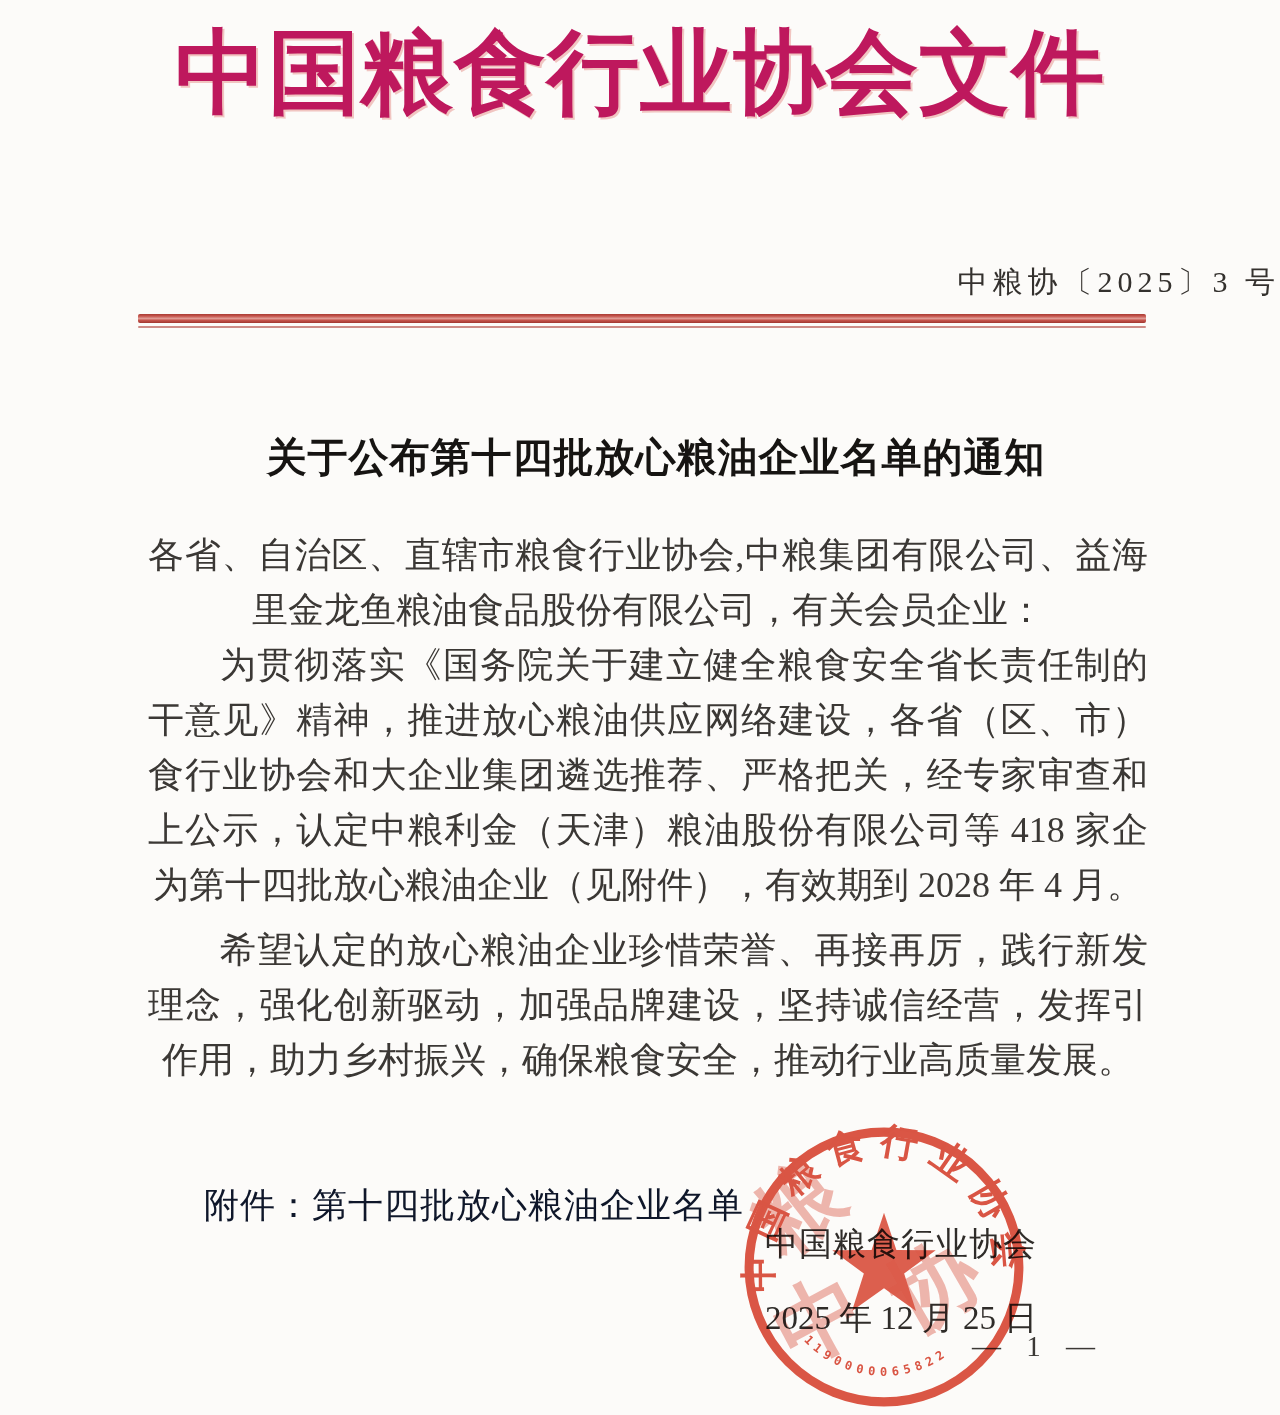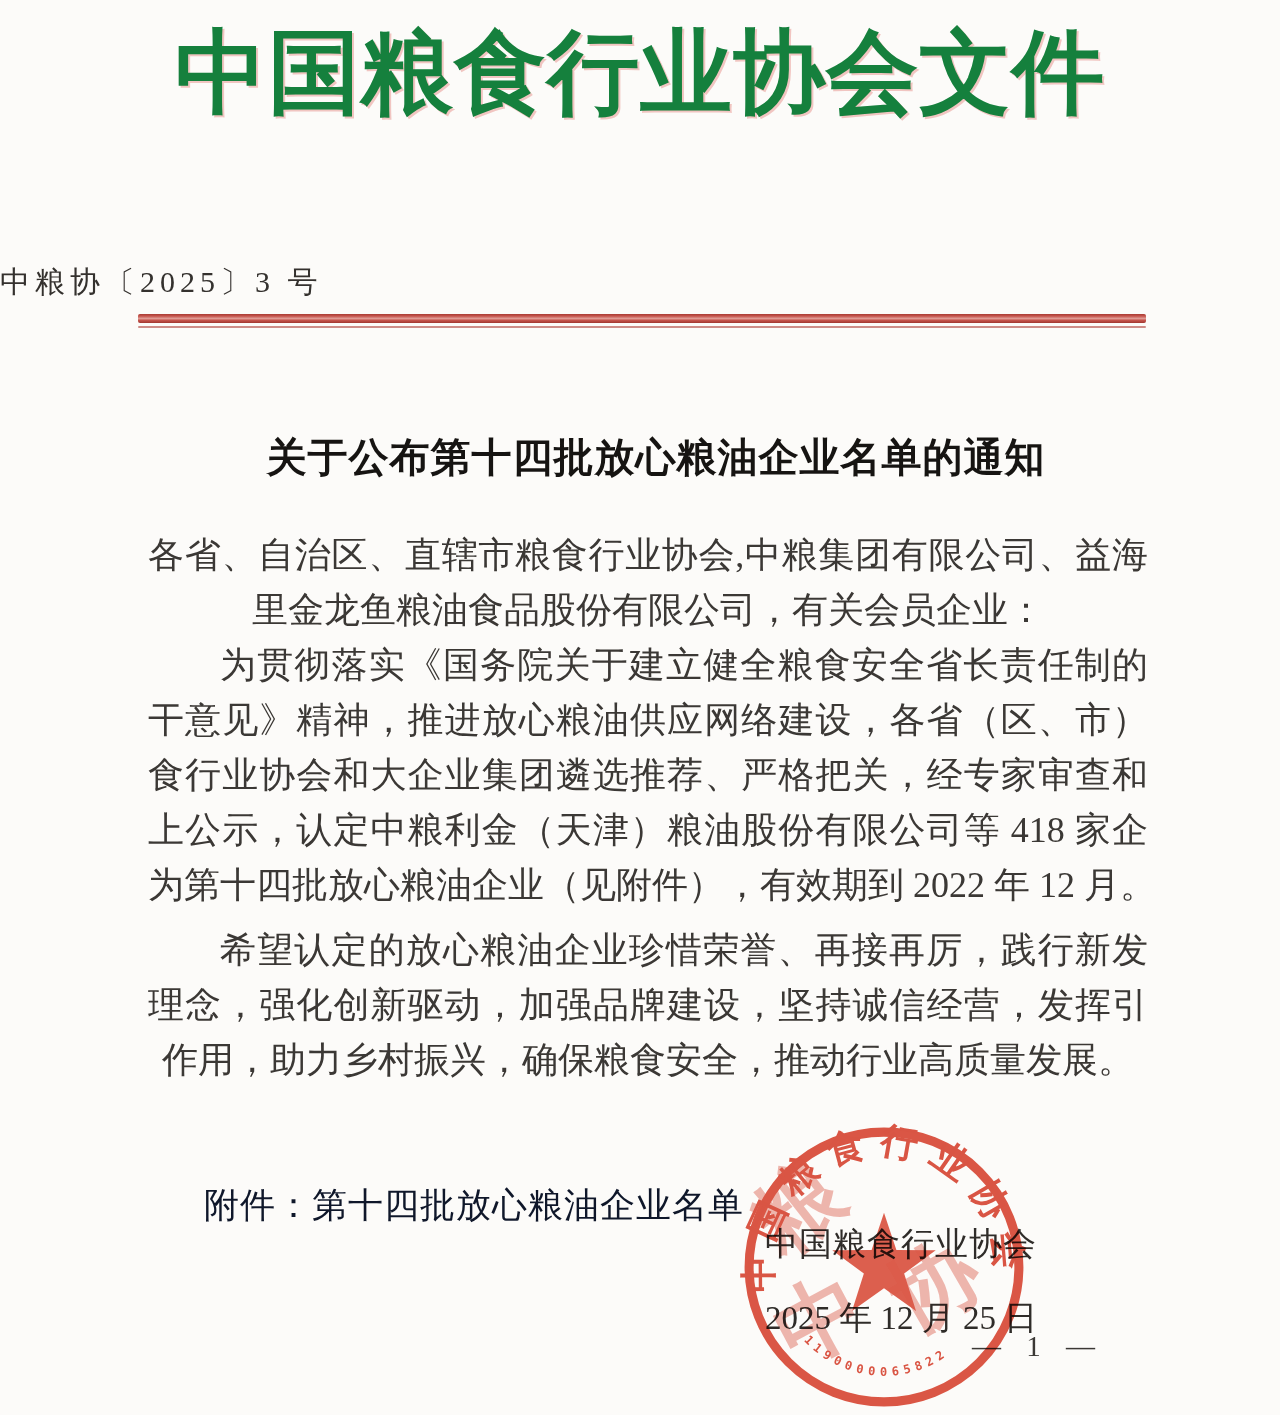--- a/index.html
+++ b/index.html
@@ -10,27 +10,27 @@
     background:#fcfbf9;
     overflow:hidden;
     font-family:"Liberation Serif","DejaVu Serif",serif;
     color:#3a3734;
   }
   
   .masthead {
     position:absolute; top:16px; left:0; width:100%;
     text-align:center;
     font-size:92px; font-weight:bold; line-height:1.25;
-    color:#15803d;
+    color:#be185d;
     letter-spacing:1px;
     text-shadow:2px 2px 0 rgba(221,97,88,0.35);
   }
   .doc-number {
     position:absolute; top:262px; left:0; width:100%;
-    text-align:left;
+    text-align:right;
     font-size:30px; letter-spacing:5px; color:#34312e;
   }
   
   .rule { position:absolute; top:314px; left:138px; width:1008px; }
   .rule-thick {
     height:9px;
     background:linear-gradient(180deg,#a83c34 0%, #c4524a 22%, #e09b94 50%, #c4524a 72%, #a0362f 100%);
     border-radius:2px;
   }
   .rule-thin { height:2px; margin-top:3px; background:#cf8d88; border-radius:2px; }
@@ -103,21 +103,21 @@
 
   <h1 class="notice-title">关于公布第十四批放心粮油企业名单的通知</h1>
 
   <div class="body-text">
     <div class="bl jl">各省、自治区、直辖市粮食行业协会,中粮集团有限公司、益海嘉</div>
     <div class="bl ll">里金龙鱼粮油食品股份有限公司，有关会员企业：</div>
     <div class="bl jl ind">为贯彻落实《国务院关于建立健全粮食安全省长责任制的若</div>
     <div class="bl jl">干意见》精神，推进放心粮油供应网络建设，各省（区、市）粮</div>
     <div class="bl jl">食行业协会和大企业集团遴选推荐、严格把关，经专家审查和网</div>
     <div class="bl jl">上公示，认定中粮利金（天津）粮油股份有限公司等 418 家企业</div>
-    <div class="bl ll">为第十四批放心粮油企业（见附件），有效期到 2022 年 12 月。</div>
+    <div class="bl ll">为第十四批放心粮油企业（见附件），有效期到 2028 年 4 月。</div>
     <div class="bl jl ind pgap">希望认定的放心粮油企业珍惜荣誉、再接再厉，践行新发展</div>
     <div class="bl jl">理念，强化创新驱动，加强品牌建设，坚持诚信经营，发挥引领</div>
     <div class="bl ll">作用，助力乡村振兴，确保粮食安全，推动行业高质量发展。</div>
   </div>
 
   <div class="attachment">附件：第十四批放心粮油企业名单</div>
 
   <div class="sig-block">
     <div class="sig-org">中国粮食行业协会</div>
     <div class="sig-date">2025 年 12 月 25 日</div>

